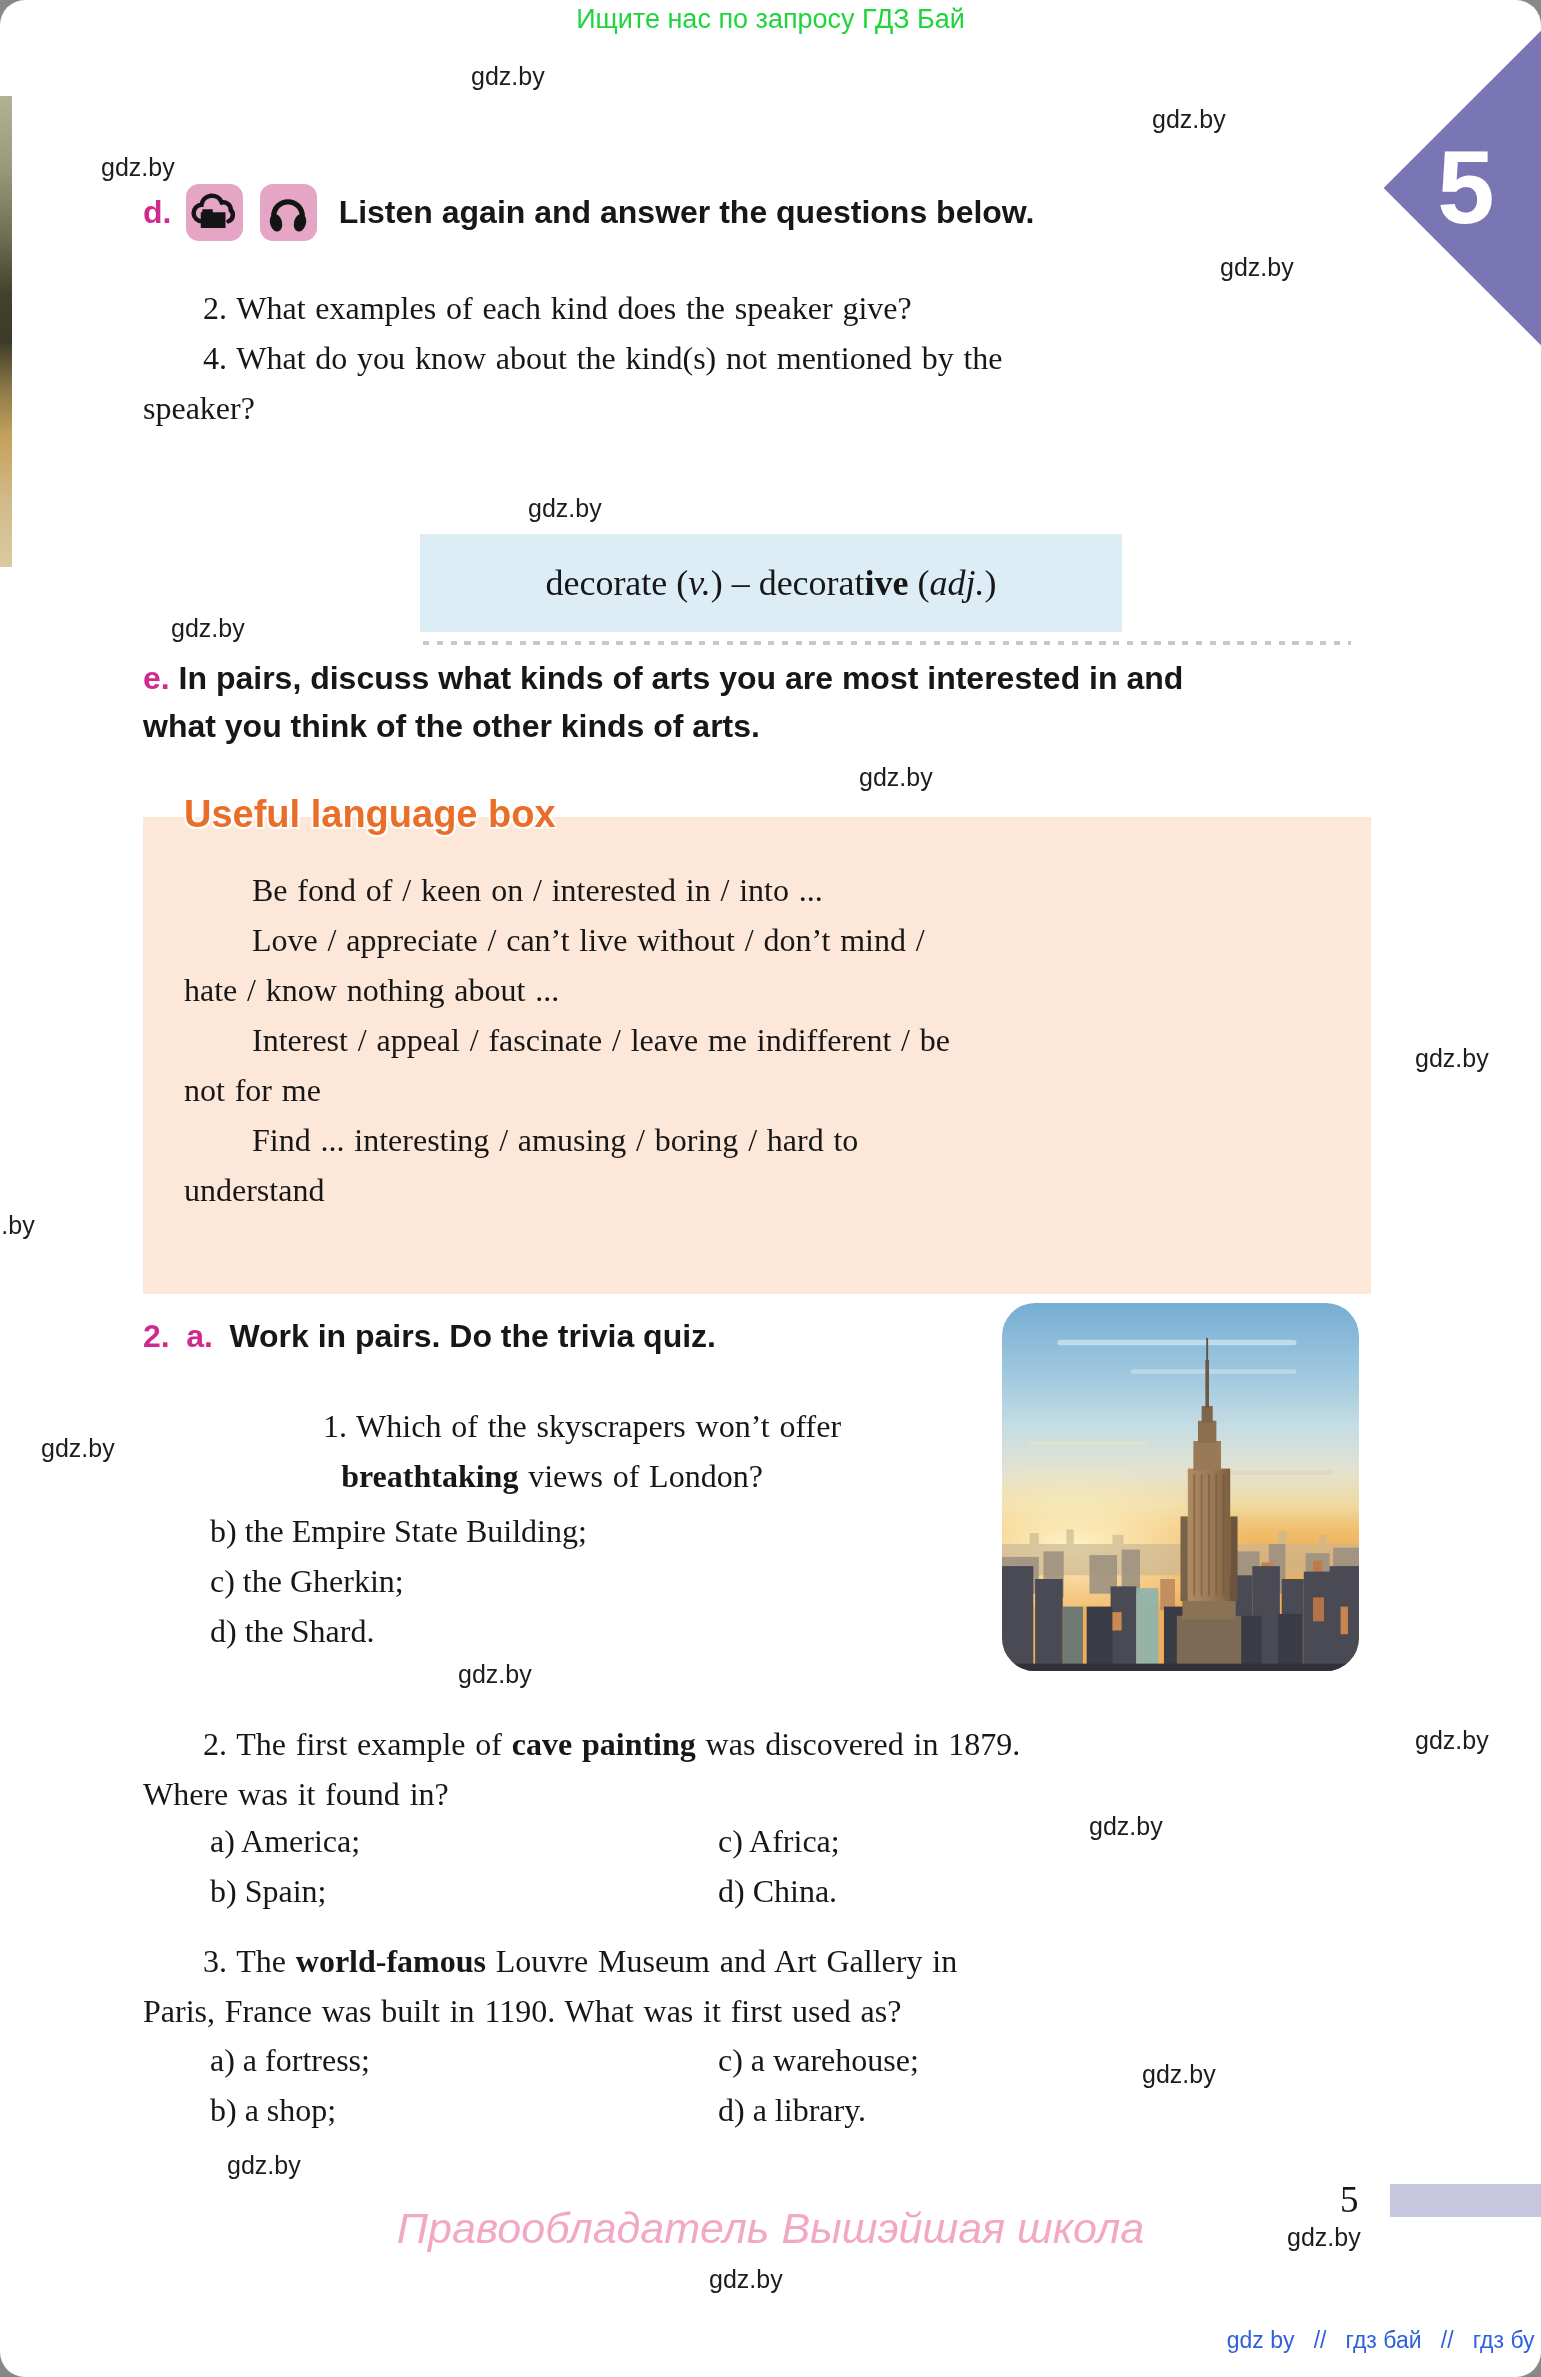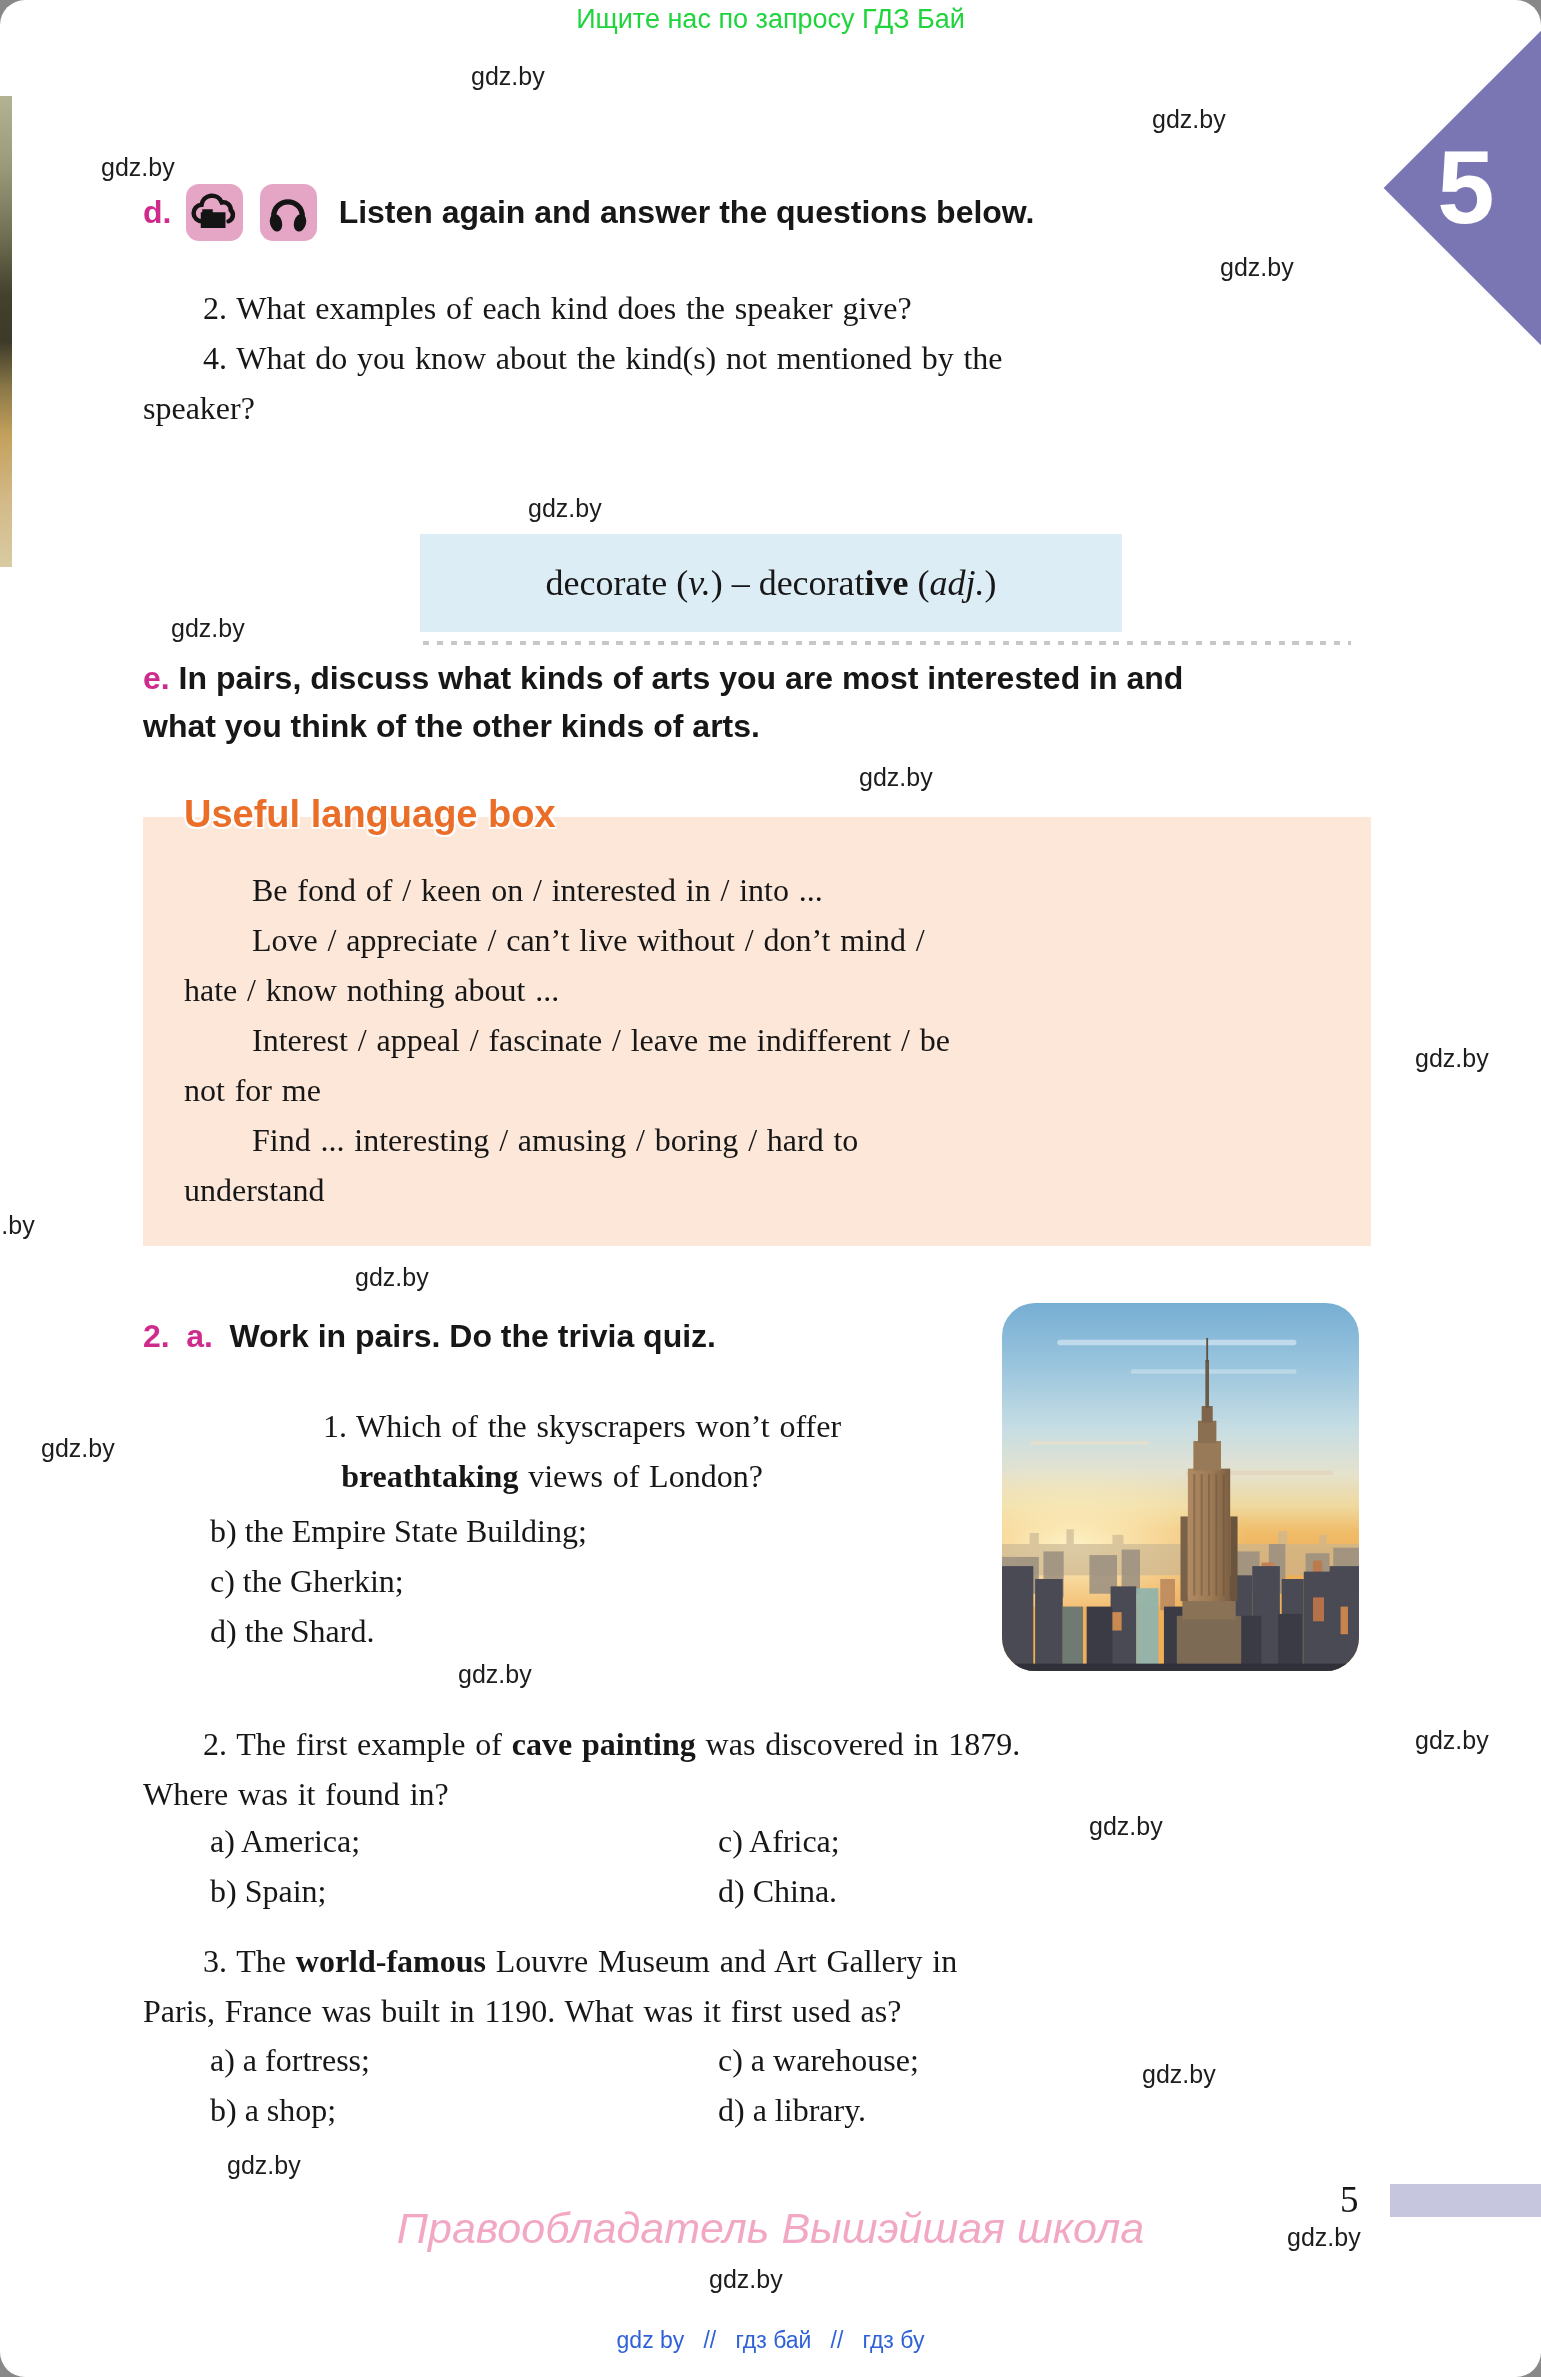--- a/index.html
+++ b/index.html
@@ -39,21 +39,21 @@
   .word-box { position:absolute; left:420px; top:534px; width:702px; height:98px;
         background:#ddedf6; display:flex; align-items:center; justify-content:center;
         font-size:36px; }
   .word-box .it { font-style:italic; }
   .word-box .bd { font-weight:bold; }
   .dotted-line { position:absolute; left:423px; top:641px; width:928px; height:3.7px;
         background:repeating-linear-gradient(90deg,#c7c7c7 0 6.4px, transparent 6.4px 13.8px); }
   .heading-e { position:absolute; left:143px; top:654px; width:1231px; line-height:48px; }
   .heading-e .txt { white-space:pre-line; }
   
-  .useful-box { position:absolute; left:143px; top:817px; width:1228px; height:429px;
+  .useful-box { position:absolute; left:143px; top:817px; width:1228px; height:477px;
         background:#fce7d9; }
   .useful-title { position:absolute; left:41px; top:-24px;
         font-family:"Liberation Sans", sans-serif; font-weight:bold;
         font-size:38px; color:#ea6d28;
         text-shadow:-1.8px -1.8px 0 #fff, 1.8px -1.8px 0 #fff, -1.8px 1.8px 0 #fff, 1.8px 1.8px 0 #fff; }
   .useful-content { position:absolute; left:41px; right:53px; top:48px;
         line-height:50px; word-spacing:1.8px; }
   .useful-content p { margin:0; white-space:pre-line; text-indent:68px; }
   
   .heading-2a { position:absolute; left:143px; top:1318px; display:flex; }
@@ -71,21 +71,21 @@
   .part { white-space:pre-line; }
   
   .photo { position:absolute; left:1002px; top:1303px; width:357px; height:368px;
         border-radius:33px; overflow:hidden; }
   
   .footer-copyright { position:absolute; left:0; width:1541px; top:2204px; text-align:center;
         font-family:"Liberation Sans", sans-serif; font-size:43px; color:#f2a8c4;font-style:italic; }
   .page-number { position:absolute; left:1340px; top:2178px; font-size:37px; }
   .footer-bar { position:absolute; left:1390px; top:2184px; width:152px; height:33px;
         background:#c6c6df; }
-  .footer-links { position:absolute; left:0; width:1541px; top:2327px; text-align:center;
+  .footer-links { position:absolute; left:0; width:1541px; top:2327px; text-align:right;
         font-family:"Liberation Sans", sans-serif; font-size:23px; color:#2f62d9; }
   .footer-links span { margin:0 6.4px; }
 </style>
 </head>
 <body>
 
 <div class="page">
 
   <div class="top-note">Ищите нас по запросу ГДЗ Бай</div>
 

